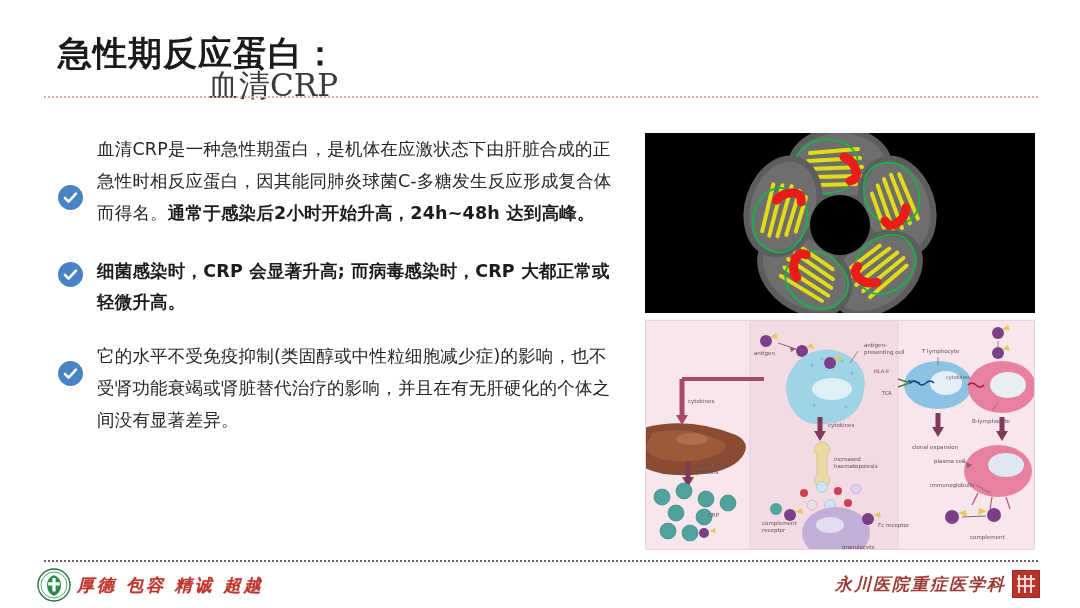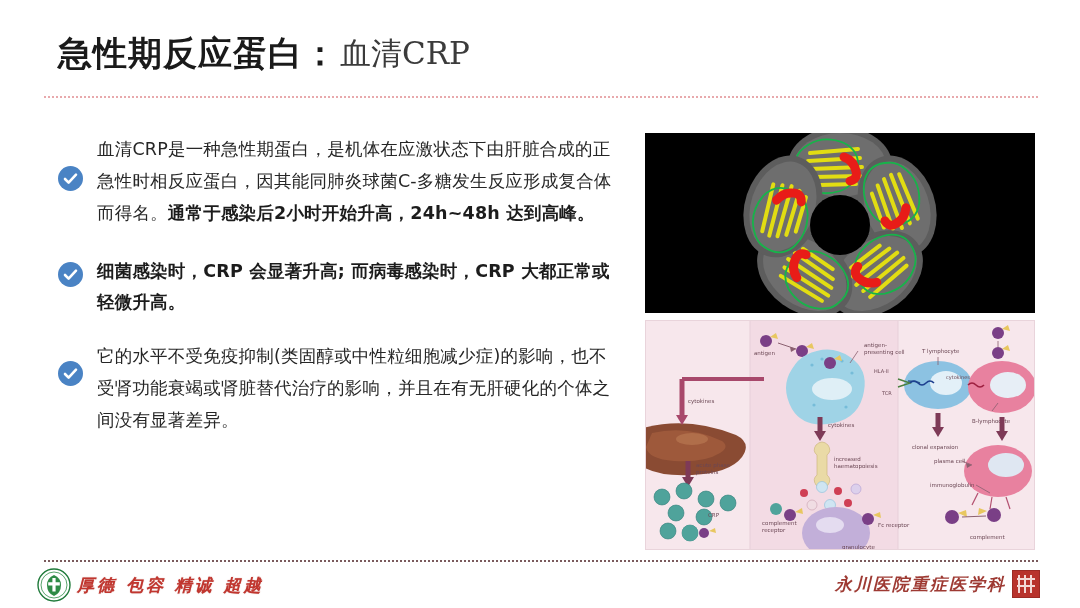--- a/index.html
+++ b/index.html
@@ -6,39 +6,39 @@
   body{
     width:1080px;height:608px;
     background:#ffffff;
     font-family:"Liberation Sans","DejaVu Sans",sans-serif;
     overflow:hidden;
     position:relative;
   }
   .slide{position:absolute;inset:0;background:#fff;}
 
   
-  .title-row{position:absolute;left:58px;top:36px;display:flex;align-items:center;}
+  .title-row{position:absolute;left:58px;top:36px;display:flex;align-items:flex-end;flex-direction:column;}
   .title-main{
     font-family:"DejaVu Sans","Liberation Sans",sans-serif;
     font-size:34px;font-weight:bold;color:#1a1a1a;letter-spacing:1px;
     line-height:1;
   }
   .title-sub{
     font-family:"DejaVu Serif","Liberation Serif",serif;
     font-size:31px;font-weight:normal;color:#3b3b3b;margin-left:2px;line-height:1;
   }
   .rule-top{
     position:absolute;left:44px;top:96px;width:994px;height:0;
     border-top:2px dotted #e8a9ac;
   }
 
   
   .body{position:absolute;left:58px;top:134px;width:575px;}
   .bullet{display:flex;align-items:flex-start;margin-bottom:22px;}
-  .bullet.b1{margin-bottom:16px;}
+  .bullet.b1{margin-bottom:16px;align-items:center;}
   .bullet.b3{margin-top:26px;}
   .check{
     flex:0 0 auto;width:25px;height:25px;border-radius:50%;
     background:#4a83c4;position:relative;margin-top:20px;margin-right:14px;
   }
   .bullet.b1 .check{margin-top:32px;}
   .bullet.b3 .check{margin-top:6px;}
   .check svg{position:absolute;left:4px;top:4px;}
   .btext{
     font-family:"DejaVu Sans","Liberation Sans",sans-serif;

